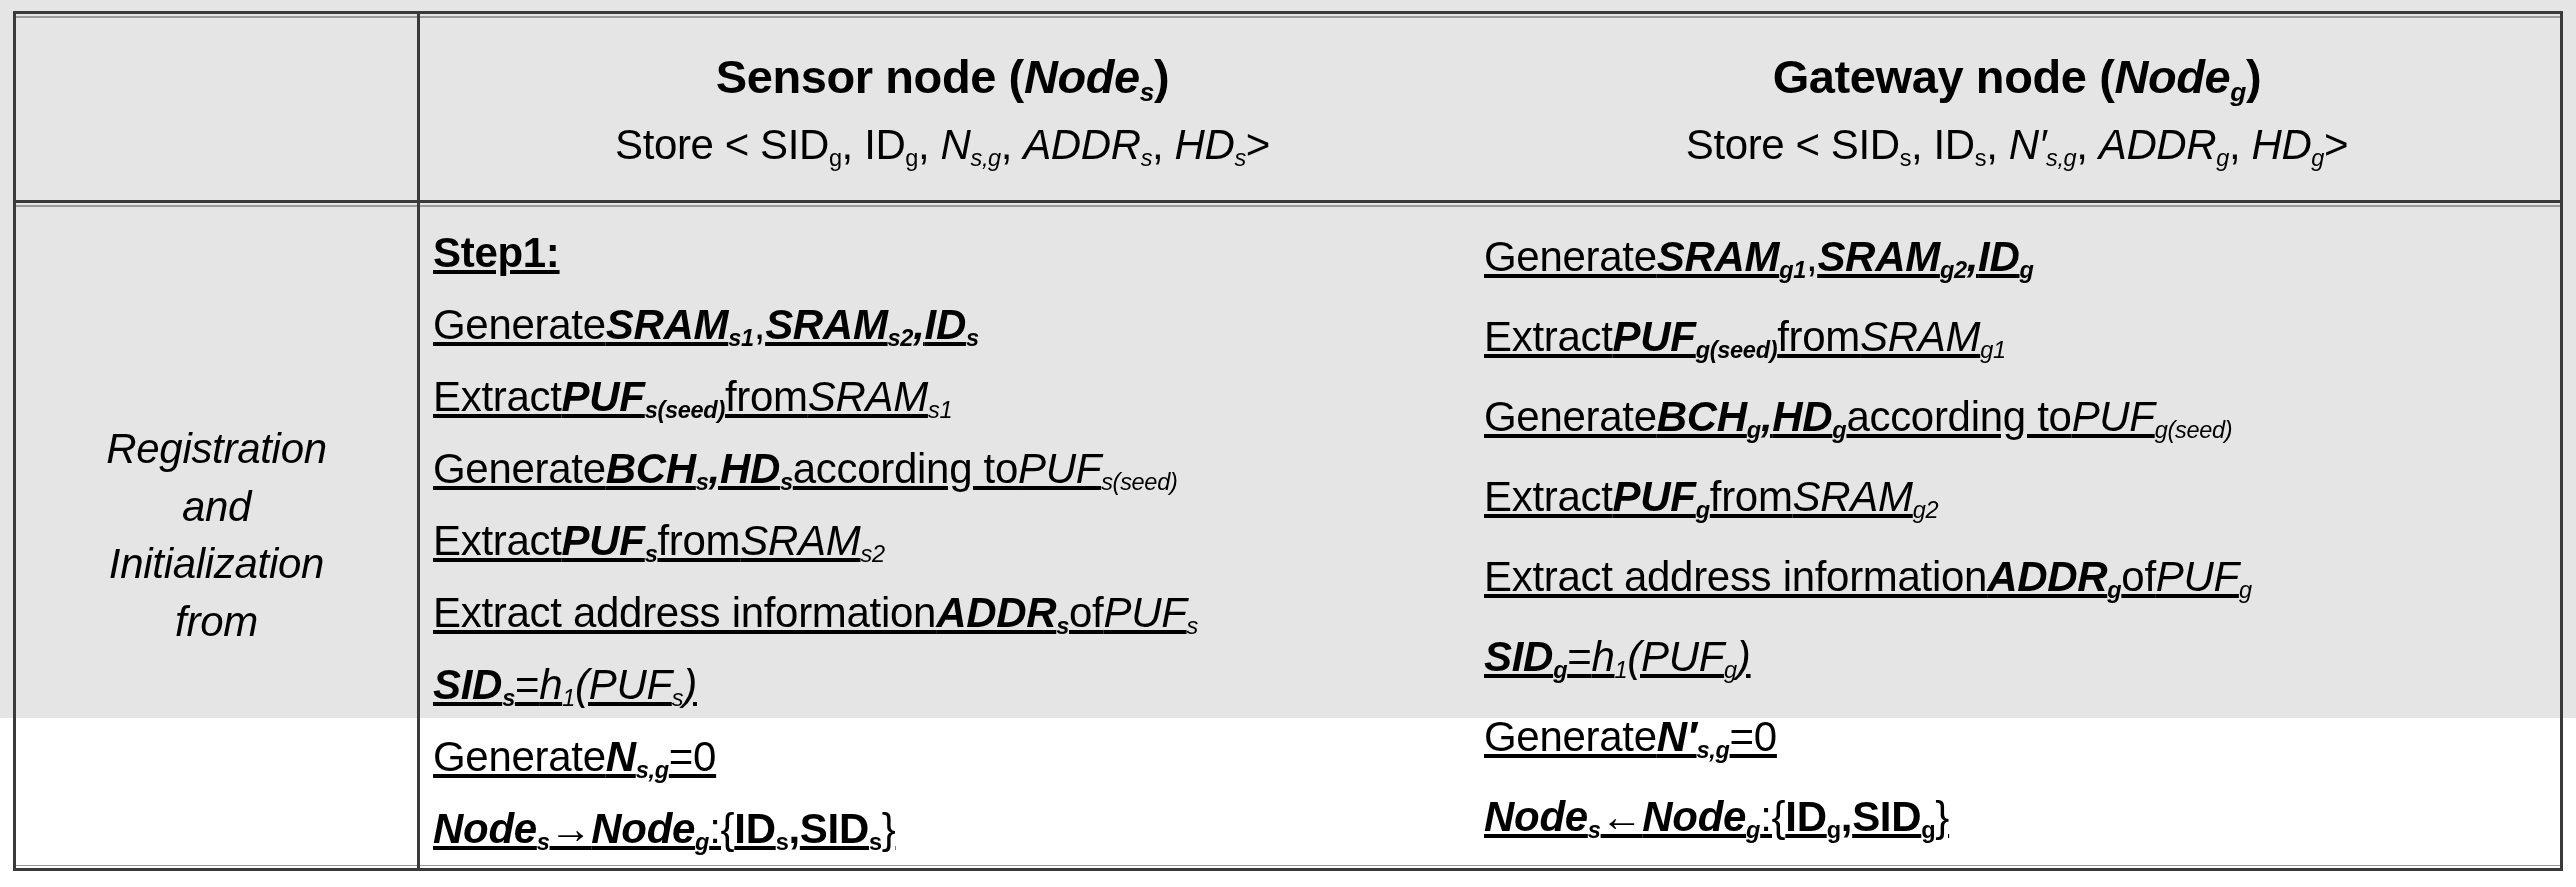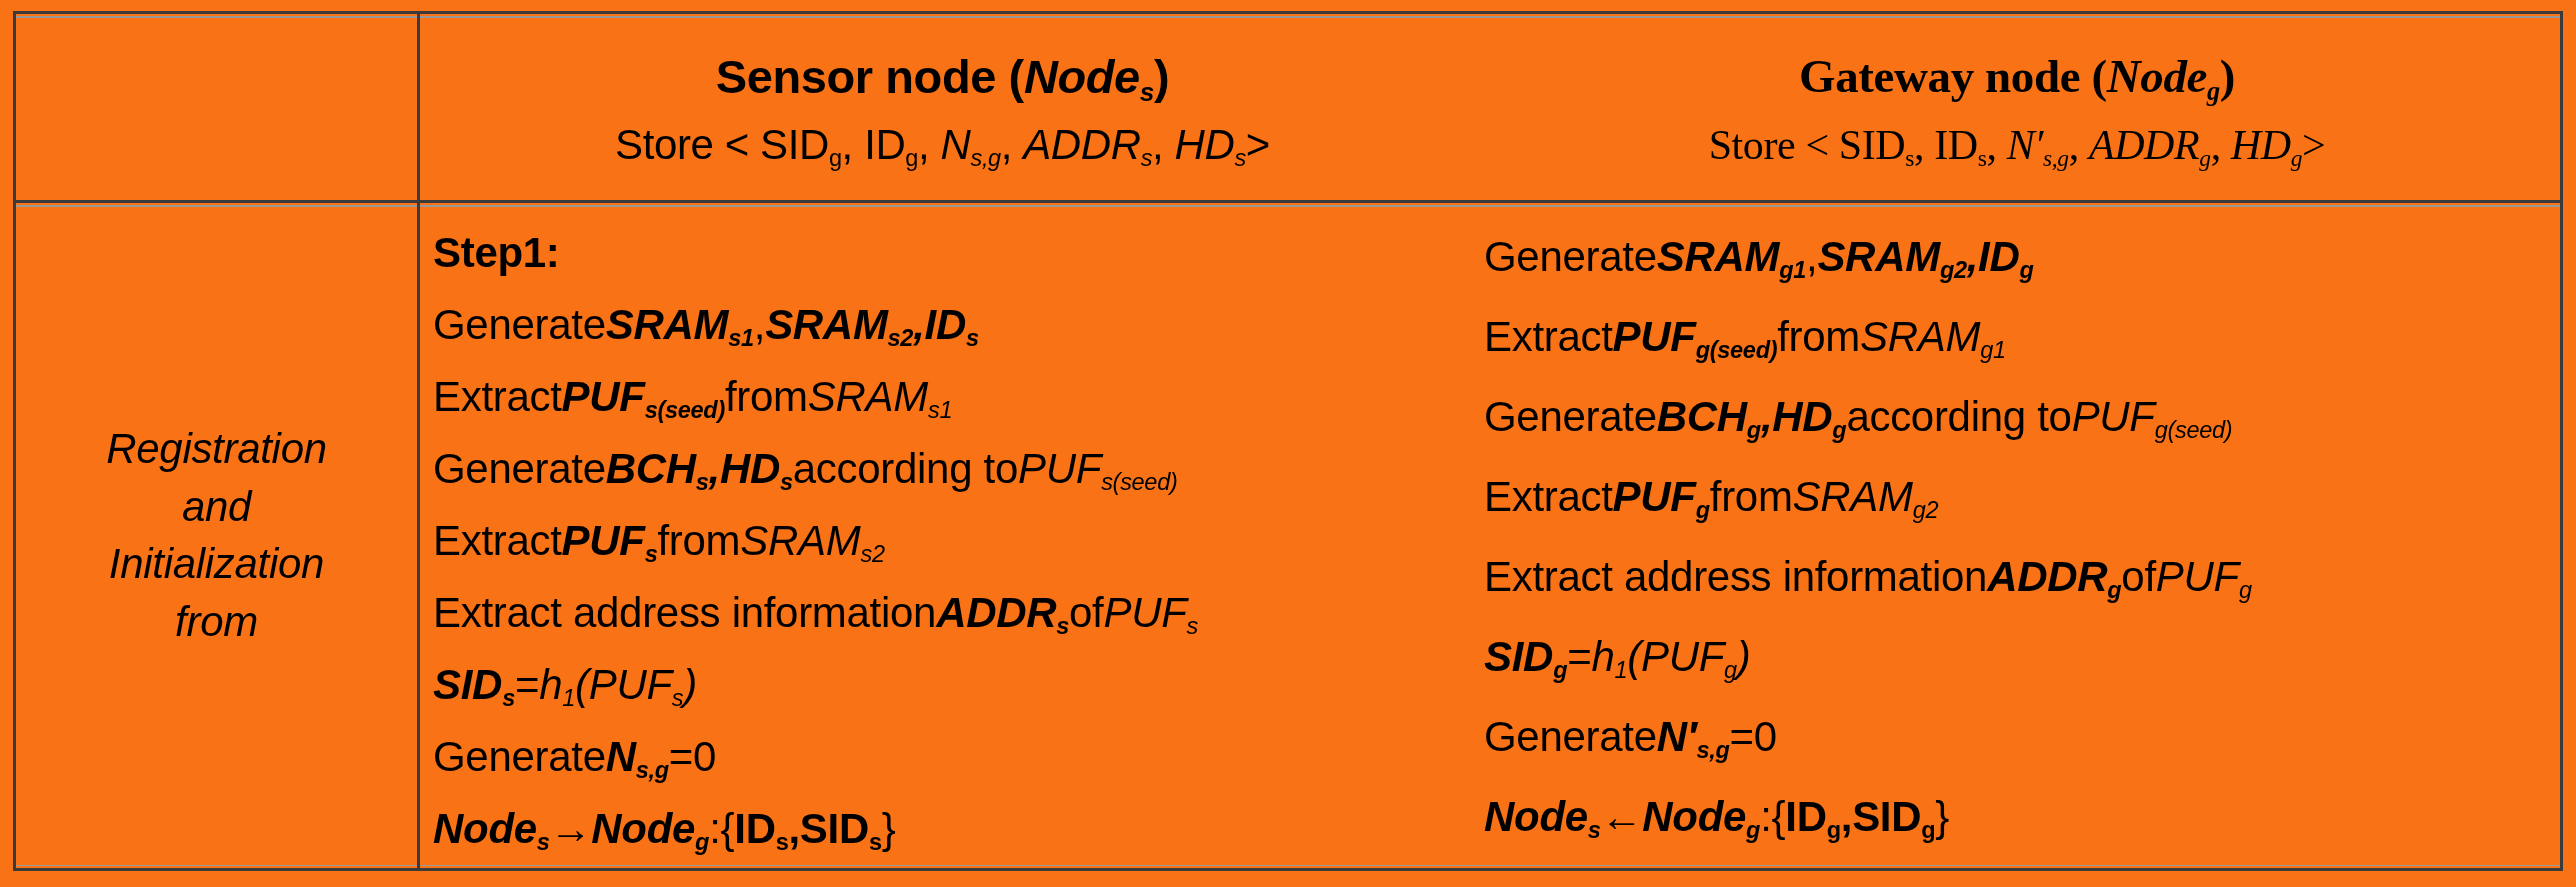--- a/index.html
+++ b/index.html
@@ -1,19 +1,19 @@
 <!DOCTYPE html>
 <html style="font-size:13px"><head>
 <meta charset="utf-8">
 <style>
   html,body{margin:0;padding:0;background:#ffffff;}
   body{width:2576px;height:887px;overflow:hidden;
        font-family:"Liberation Sans","DejaVu Sans",sans-serif;color:#000;}
 
-  .sheet{position:relative;width:2576px;height:887px;background:#f97316;}
+  .sheet{position:relative;width:2576px;height:718px;background:#e5e5e5;}
 
   
   .tbl{position:absolute;left:13px;top:11.2px;width:2550px;height:860px;
        box-sizing:border-box;
        border-left:3.2px solid #3a3a3a;
        border-right:3.2px solid #3a3a3a;}
 
   
   .rule{position:absolute;left:0;width:100%;background:#3a3a3a;}
   .rule.top{top:0;height:3.2px;}
@@ -24,41 +24,41 @@
   .rule.bot2{bottom:0;height:3.2px;}
 
   
   .vdiv{position:absolute;top:0;bottom:0;left:401px;width:3.2px;background:#3a3a3a;}
 
   
   .hrow{position:absolute;left:0;top:6.4px;height:184px;width:100%;}
   .hcell{position:absolute;top:0;height:100%;
          display:flex;flex-direction:column;align-items:center;justify-content:center;}
   .hcell.sensor{left:404px;width:1045px;}
-  .hcell.gateway{left:1452px;width:1098px;font-family:Liberation Serif, serif;}
+  .hcell.gateway{left:1452px;width:1098px;}
   .htitle{font-size:47px;font-weight:bold;line-height:1.05;white-space:nowrap;
           letter-spacing:-0.4px;margin-bottom:21px;}
   .hstore{font-size:42px;font-weight:normal;line-height:1.05;white-space:nowrap;
           letter-spacing:-0.4px;}
 
   
   .brow{position:absolute;left:0;top:195px;bottom:6.4px;width:100%;}
   .labelcell{position:absolute;left:0;top:0;bottom:0;width:401px;
              display:flex;align-items:center;justify-content:center;}
   .labeltxt{font-size:42px;font-weight:normal;font-style:italic;
             line-height:1.38;text-align:center;letter-spacing:-0.3px;}
 
   .stepcell{position:absolute;top:0;bottom:0;
             display:flex;flex-direction:column;justify-content:flex-start;
             padding-top:11.2px;box-sizing:border-box;}
   .stepcell.s{left:417px;width:1045px;}
   .stepcell.g{left:1468px;width:1082px;}
 
   .line{font-size:42px;line-height:1.0;height:80px;white-space:nowrap;
-        letter-spacing:-0.3px;display:flex;align-items:center;}
+        letter-spacing:-0.3px;display:flex;align-items:center;text-decoration:underline;}
   .line.head{font-weight:bold;}
 
   
   i.v{font-style:italic;}
   b.v{font-style:italic;font-weight:bold;}
   b.u{font-style:normal;font-weight:bold;}
   sub{font-size:.56em;vertical-align:baseline;position:relative;top:.30em;}
   sub.i{font-style:italic;}
   .arrow{font-weight:bold;font-style:normal;}
 </style>

